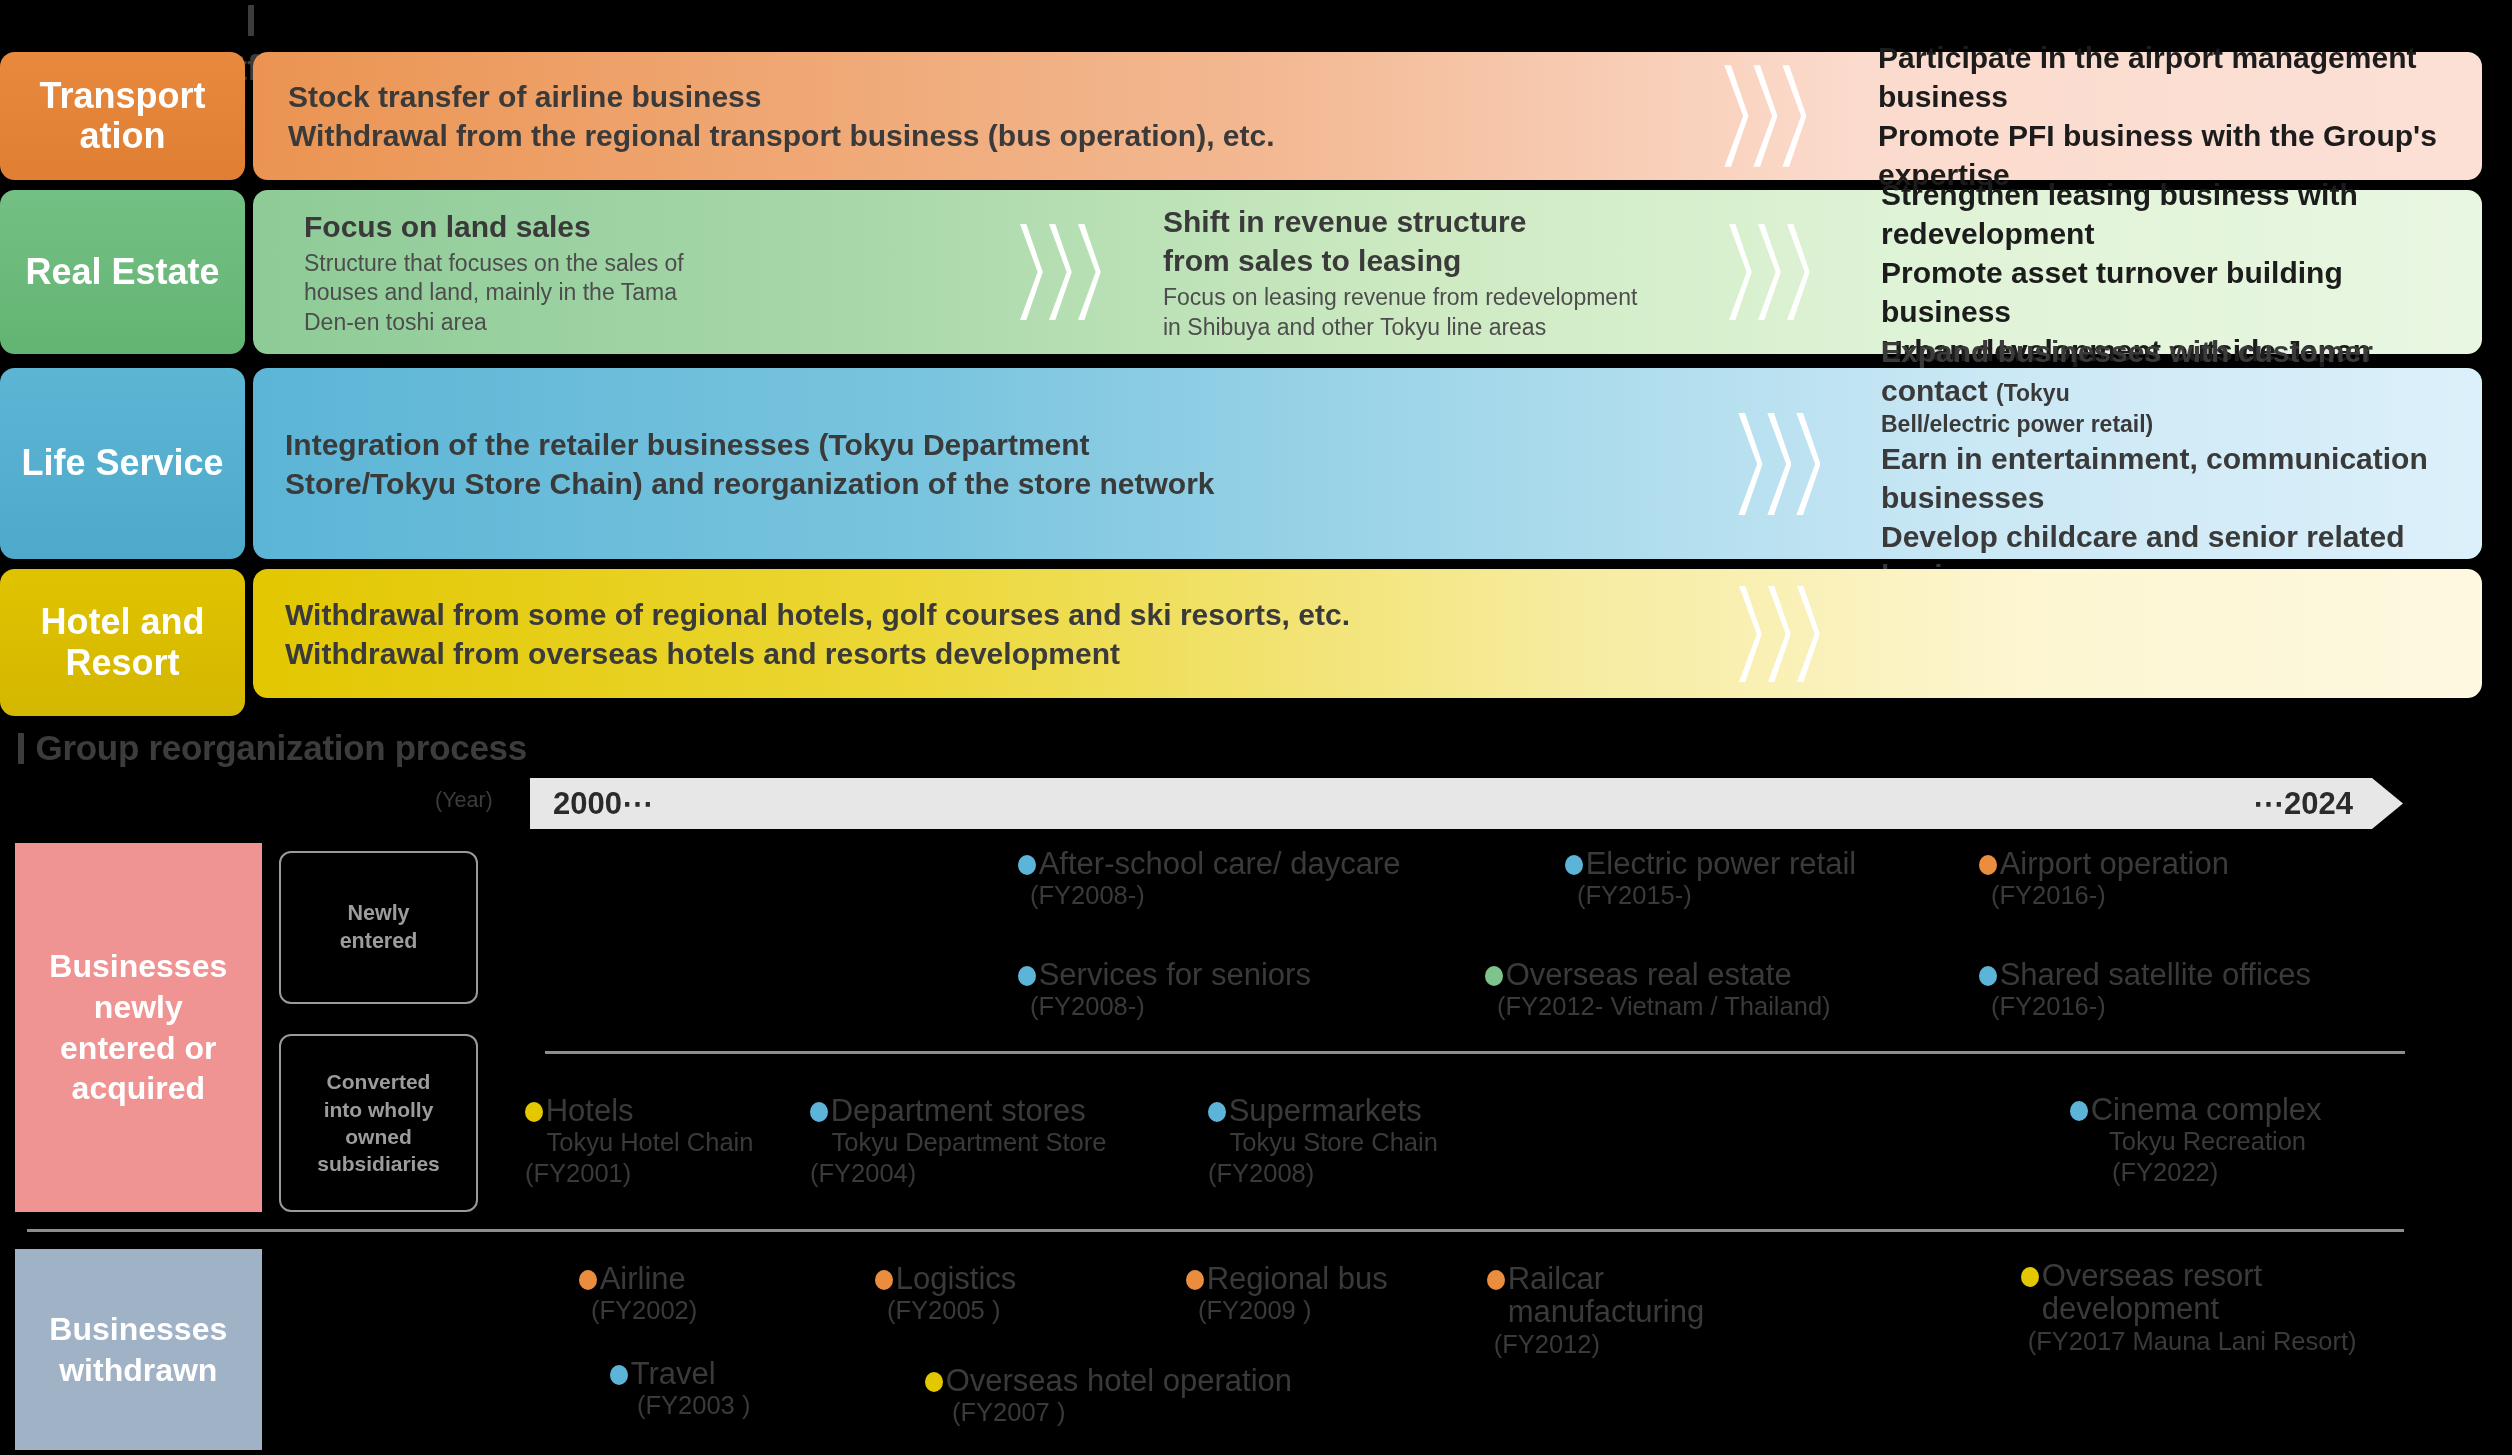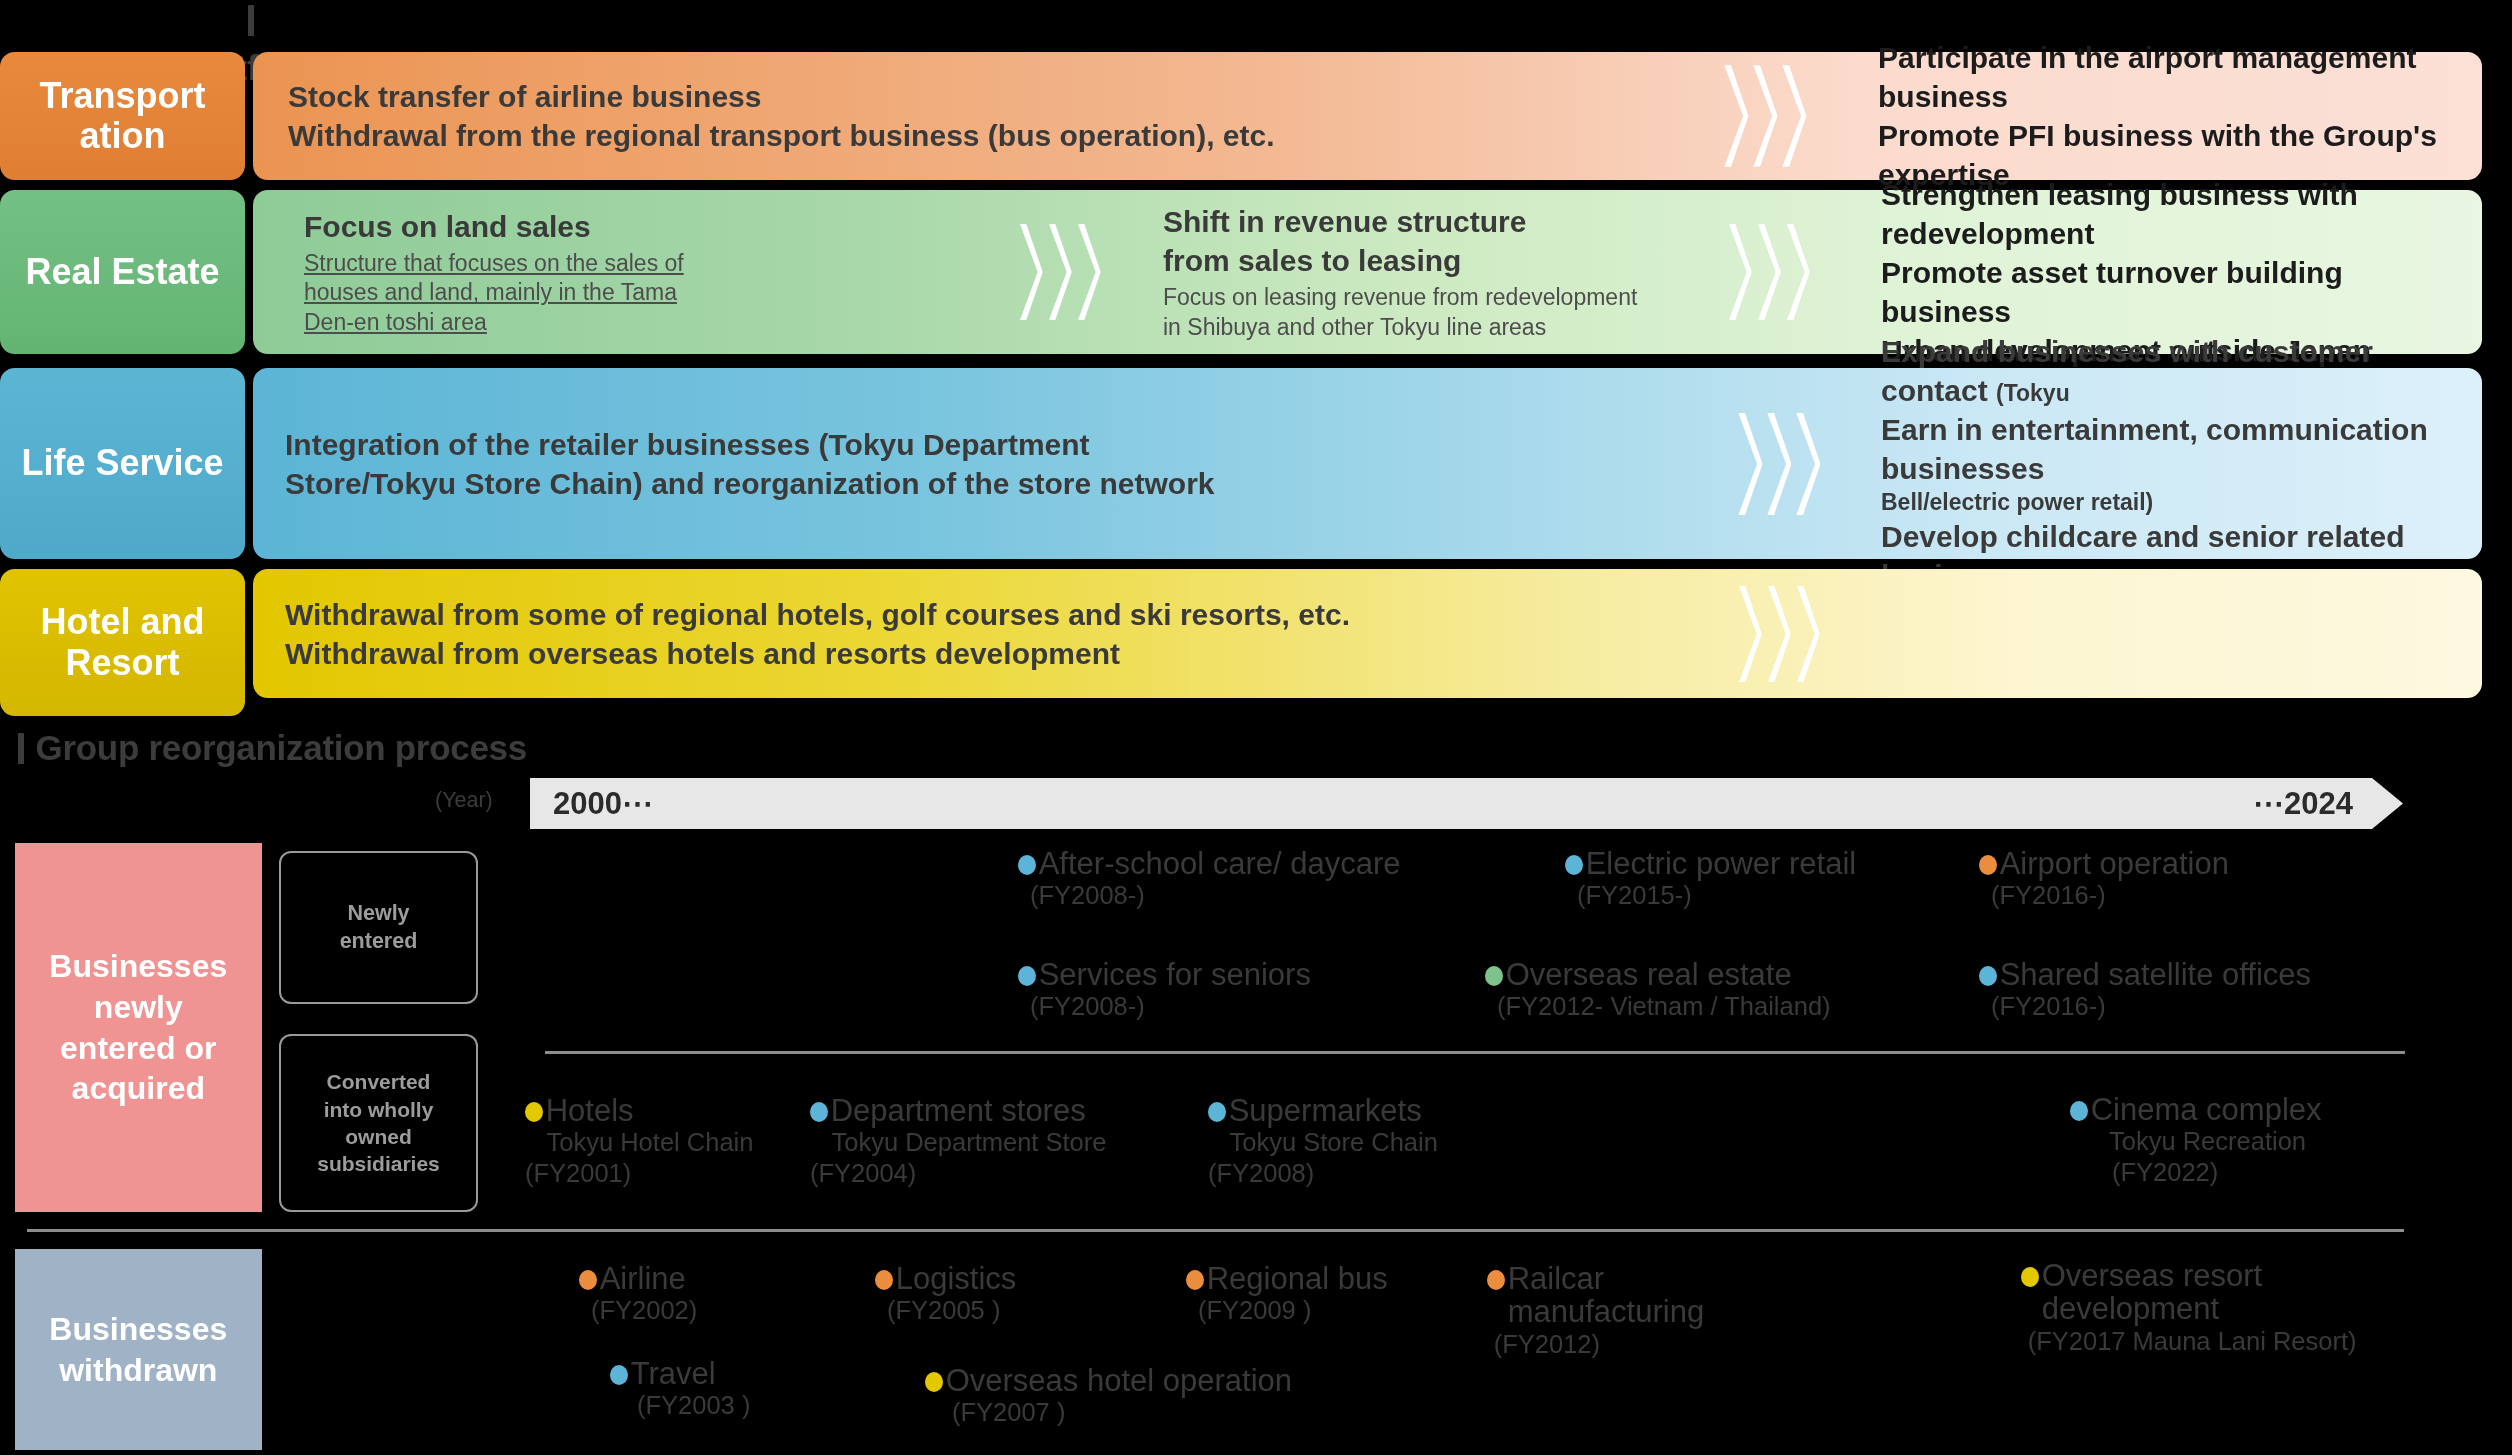--- a/index.html
+++ b/index.html
@@ -102,21 +102,21 @@
 </div>
 
 <div class="pf-row" style="top:190px;height:164px;">
   <div class="pf-label" style="height:164px;background:linear-gradient(180deg,#74c084,#63b473);">
     <span>Real
 Estate</span>
   </div>
   <div class="pf-body" style="width:2229px;height:164px;background:linear-gradient(90deg,#8ecb97 0%,#a9d8ab 28%,#cdeac2 52%,#dff3d6 74%,#e9f7e2 100%);">
     <div class="pf-cell" style="left:34px;width:658px;margin-left:17px;">
       <div class="t-big">Focus on land sales</div>
-      <div class="t-small" style="margin-top:3.4px;text-decoration:underline;">Structure that focuses on the sales of
+      <div class="t-small" style="margin-top:3.4px;">Structure that focuses on the sales of
 houses and land, mainly in the Tama
 Den-en toshi area</div>
     </div>
     <div class="chev" style="left:765px;">
       <svg width="25.5" height="101" viewBox="0 0 38 160">
           <path d="M2 4 L30 80 L2 156 L12 156 L38 80 L12 4 Z" fill="#ffffff"></path>
         </svg>
       <svg width="25.5" height="101" viewBox="0 0 38 160">
           <path d="M2 4 L30 80 L2 156 L12 156 L38 80 L12 4 Z" fill="#ffffff"></path>
         </svg>
@@ -165,22 +165,22 @@
         </svg>
       <svg width="25.5" height="117" viewBox="0 0 38 160">
           <path d="M2 4 L30 80 L2 156 L12 156 L38 80 L12 4 Z" fill="#ffffff"></path>
         </svg>
       <svg width="25.5" height="117" viewBox="0 0 38 160">
           <path d="M2 4 L30 80 L2 156 L12 156 L38 80 L12 4 Z" fill="#ffffff"></path>
         </svg>
     </div>
     <div class="pf-cell" style="left:1628px;width:604px;">
       <div class="t-big"><span>Expand businesses with customer contact </span><span class="sm">(Tokyu</span></div>
+      <div class="t-big sm" style="font-size:23px;">Bell/electric power retail)</div>
       <div class="t-big">Earn in entertainment, communication businesses</div>
-      <div class="t-big sm" style="font-size:23px;">Bell/electric power retail)</div>
       <div class="t-big">Develop childcare and senior related businesses</div>
     </div>
   </div>
 </div>
 
 <div class="pf-row" style="top:569px;height:129px;">
   <div class="pf-label" style="height:147px;background:linear-gradient(180deg,#e0c300,#d4b700);">
     <span>Hotel and
 Resort</span>
   </div>

